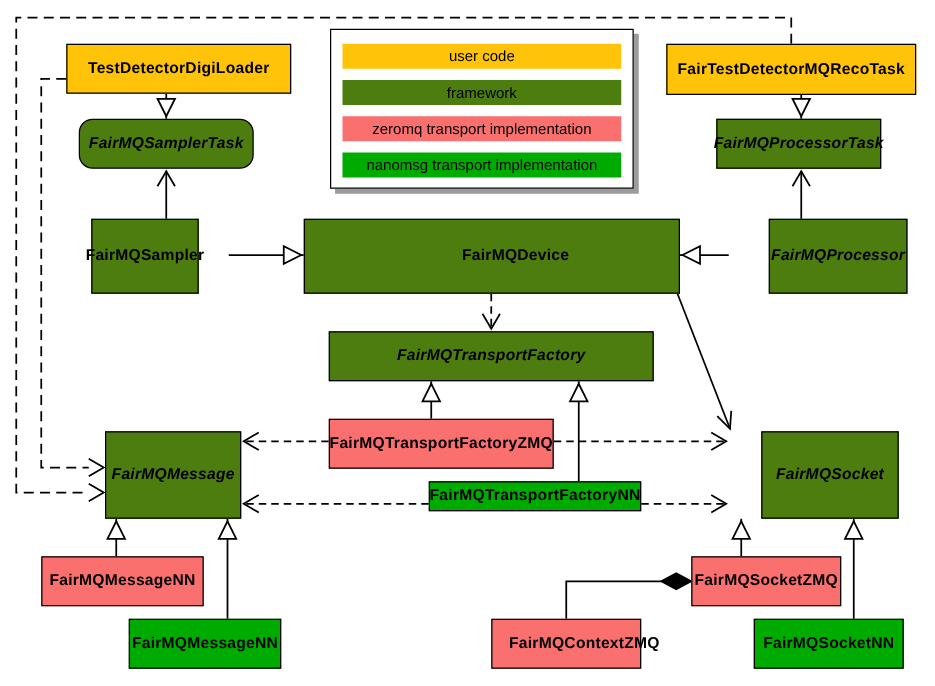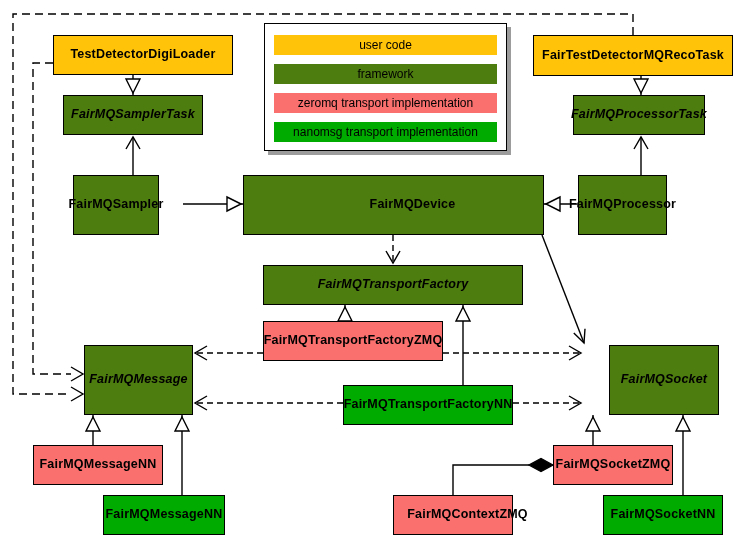--- a/index.html
+++ b/index.html
@@ -15,28 +15,28 @@
     letter-spacing:.2px;line-height:1.1;
   }
   .abstract{font-style:italic;}
   .cat-user{background:#FFC30A;}
   .cat-fw{background:#4d7c0f;}
   .cat-zmq{background:#F9706F;}
   .cat-nn{background:#00AB00;}
   
   #n0 {left:53px; top:35px; width:180px;height:40px;}
   #n1 {left:533px;top:35px; width:200px;height:41px;}
-  #n2 {left:63px; top:95px; width:140px;height:40px;}
+  #n2 {left:63px; top:95px; width:140px;height:40px;border-radius:11px;}
   #n3 {left:573px;top:95px; width:132px;height:40px;}
   #n4 {left:73px; top:175px;width:86px;height:60px;}
   #n5 {left:243px;top:175px;width:301px;height:60px;padding-left:38px;}
-  #n6 {left:578px;top:175px;width:89px;height:60px;}
+  #n6 {left:615px;top:175px;width:111px;height:60px;font-style:italic;}
   #n7 {left:263px;top:265px;width:260px;height:40px;}
-  #n8 {left:263px;top:321px;width:180px;height:40px;}
-  #n9 {left:343px;top:385px;width:170px;height:40px;}
+  #n8 {left:263px;top:335px;width:180px;height:40px;}
+  #n9 {left:343px;top:385px;width:170px;height:24px;}
   #n10{left:84px; top:345px;width:109px;height:70px;}
   #n11{left:583px;top:345px;width:110px;height:70px;margin-left:26px;}
   #n12{left:33px; top:445px;width:130px;height:40px;}
   #n13{left:103px;top:495px;width:122px;height:40px;}
   #n14{left:553px;top:445px;width:120px;height:40px;}
   #n15{left:393px;top:495px;width:120px;height:40px;padding-left:29px;}
   #n16{left:603px;top:495px;width:120px;height:40px;}
   
   #legend{
     position:absolute;left:264px;top:23px;width:243px;height:128px;

